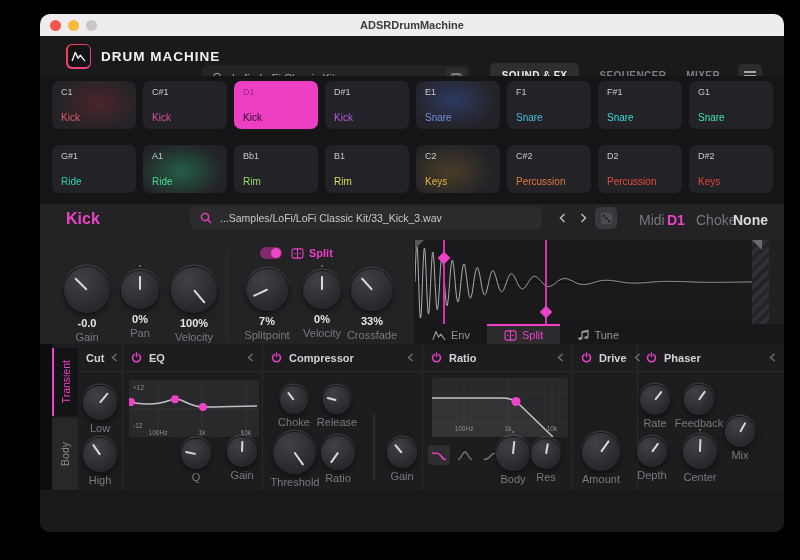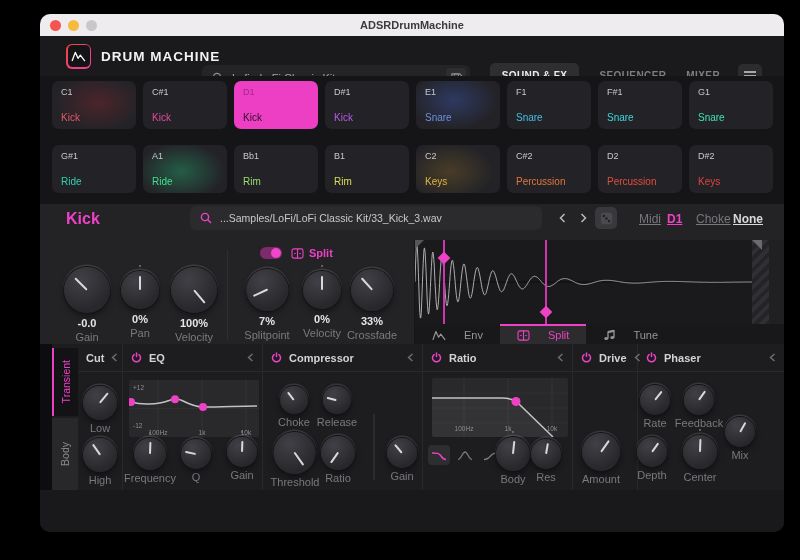--- a/index.html
+++ b/index.html
@@ -45,21 +45,21 @@
 
   
   .kick{position:absolute;left:0;top:190px;width:100%;height:140px;background:#232326;}
   .kick-title{position:absolute;left:26px;top:196px;font-size:16px;font-weight:bold;color:#ee41c6;}
   .ssearch{position:absolute;left:150px;top:192px;width:352px;height:24px;background:#2b2b2e;border-radius:6px;
            display:flex;align-items:center;gap:8px;padding:0 10px;box-sizing:border-box;}
   .ssearch-text{font-size:10.5px;color:#c9c9cc;white-space:nowrap;overflow:hidden;}
   .navbtn{position:absolute;top:195px;width:18px;height:18px;display:flex;align-items:center;justify-content:center;}
   .dicebtn{position:absolute;left:555px;top:193px;width:22px;height:22px;background:#39393d;border-radius:5px;
            display:flex;align-items:center;justify-content:center;}
-  .miditxt{position:absolute;top:198px;font-size:12px;text-decoration:underline;}
+  .miditxt{position:absolute;top:198px;font-size:14px;}
   .lab-dim{color:#77777c;} .lab-pink{color:#ee41c6;font-weight:bold;} .lab-white{color:#d9d9db;font-weight:bold;}
 
   .knobarea{position:absolute;left:0;top:226px;width:374px;height:104px;}
   .kdiv{position:absolute;left:187px;top:236px;width:1px;height:90px;background:#2e2e31;}
   .wavediv{position:absolute;left:374px;top:226px;width:1px;height:104px;background:#161618;}
 
   .splitrow{position:absolute;left:220px;top:233px;display:flex;align-items:center;gap:9px;}
   .toggle{width:22px;height:12px;border-radius:6px;background:#7e2b6b;position:relative;}
   .toggle i{position:absolute;right:1px;top:1px;width:10px;height:10px;border-radius:50%;background:#f046ca;}
   .splitlab{font-size:11px;font-weight:bold;color:#ee41c6;display:flex;align-items:center;gap:5px;}
@@ -83,21 +83,21 @@
   .mdiamond{position:absolute;width:9px;height:9px;background:#ee41c6;transform:translate(-50%,-50%) rotate(45deg);}
   .tri-tl{position:absolute;left:375px;top:226px;width:0;height:0;border-style:solid;
           border-width:9px 9px 0 0;border-color:#55555a transparent transparent transparent;}
   .hatch{position:absolute;left:712px;top:226px;width:17px;height:84px;
          background:repeating-linear-gradient(135deg,#303034 0 4px,#242428 4px 8px);}
   .tri-hatch{position:absolute;left:712px;top:226px;width:0;height:0;border-style:solid;
           border-width:0 10px 10px 0;border-color:transparent #6a6a6f transparent transparent;}
   .waveright{position:absolute;left:729px;top:226px;width:15px;height:84px;background:#202023;}
 
   .wavetabs{position:absolute;left:375px;top:310px;width:369px;height:20px;background:#18181a;display:flex;}
-  .wtab{display:flex;align-items:center;gap:18px;padding:0 17px;font-size:11px;color:#95959a;border-top:2px solid transparent;box-sizing:border-box;}
+  .wtab{display:flex;align-items:center;gap:5px;padding:0 17px;font-size:11px;color:#95959a;border-top:2px solid transparent;box-sizing:border-box;}
   .wtab.act{background:#2c2c2f;color:#ee41c6;border-top:2px solid #ee41c6;}
   .wticon{display:flex;align-items:center;}
 
   
   .fxbg{position:absolute;left:0;top:330px;width:100%;height:146px;background:#1d1d20;}
   .fxstrip{position:absolute;left:0;top:330px;width:12px;height:146px;background:#0d0d0f;}
   .fxsidebar{position:absolute;left:12px;top:330px;width:26px;height:146px;}
   .vtab{position:relative;width:26px;display:flex;align-items:center;justify-content:center;background:#28282b;box-sizing:border-box;}
   .vtab.act{background:#131315;border-left:2px solid #ee41c6;}
   .vlab{writing-mode:vertical-rl;transform:rotate(180deg);font-size:10.5px;color:#8a8a8e;}
@@ -580,31 +580,20 @@
     <div class="kslot" style="left:60px;top:424px;">
         <div class="kb">
           <div class="kfw" style="height: 34px; width: 34px;">
             <div class="kface">
               <i class="kptr" style="transform: rotate(-35deg);"></i>
             </div>
           </div>
           <div class="klab">High</div>
         </div>
       </div>
-    <div class="kslot" style="left:110px;top:424px;">
-        <div class="kb">
-          <div class="kfw" style="height: 32px; width: 32px;">
-            <i class="ktick"></i>
-            <div class="kface">
-              <i class="kptr" style="transform: rotate(2deg);"></i>
-            </div>
-          </div>
-          <div class="klab">Frequency</div>
-        </div>
-      </div>
     <div class="kslot" style="left:156px;top:425px;">
         <div class="kb">
           <div class="kfw" style="height: 30px; width: 30px;">
             <div class="kface">
               <i class="kptr" style="transform: rotate(-78deg);"></i>
             </div>
           </div>
           <div class="klab">Q</div>
         </div>
       </div>

